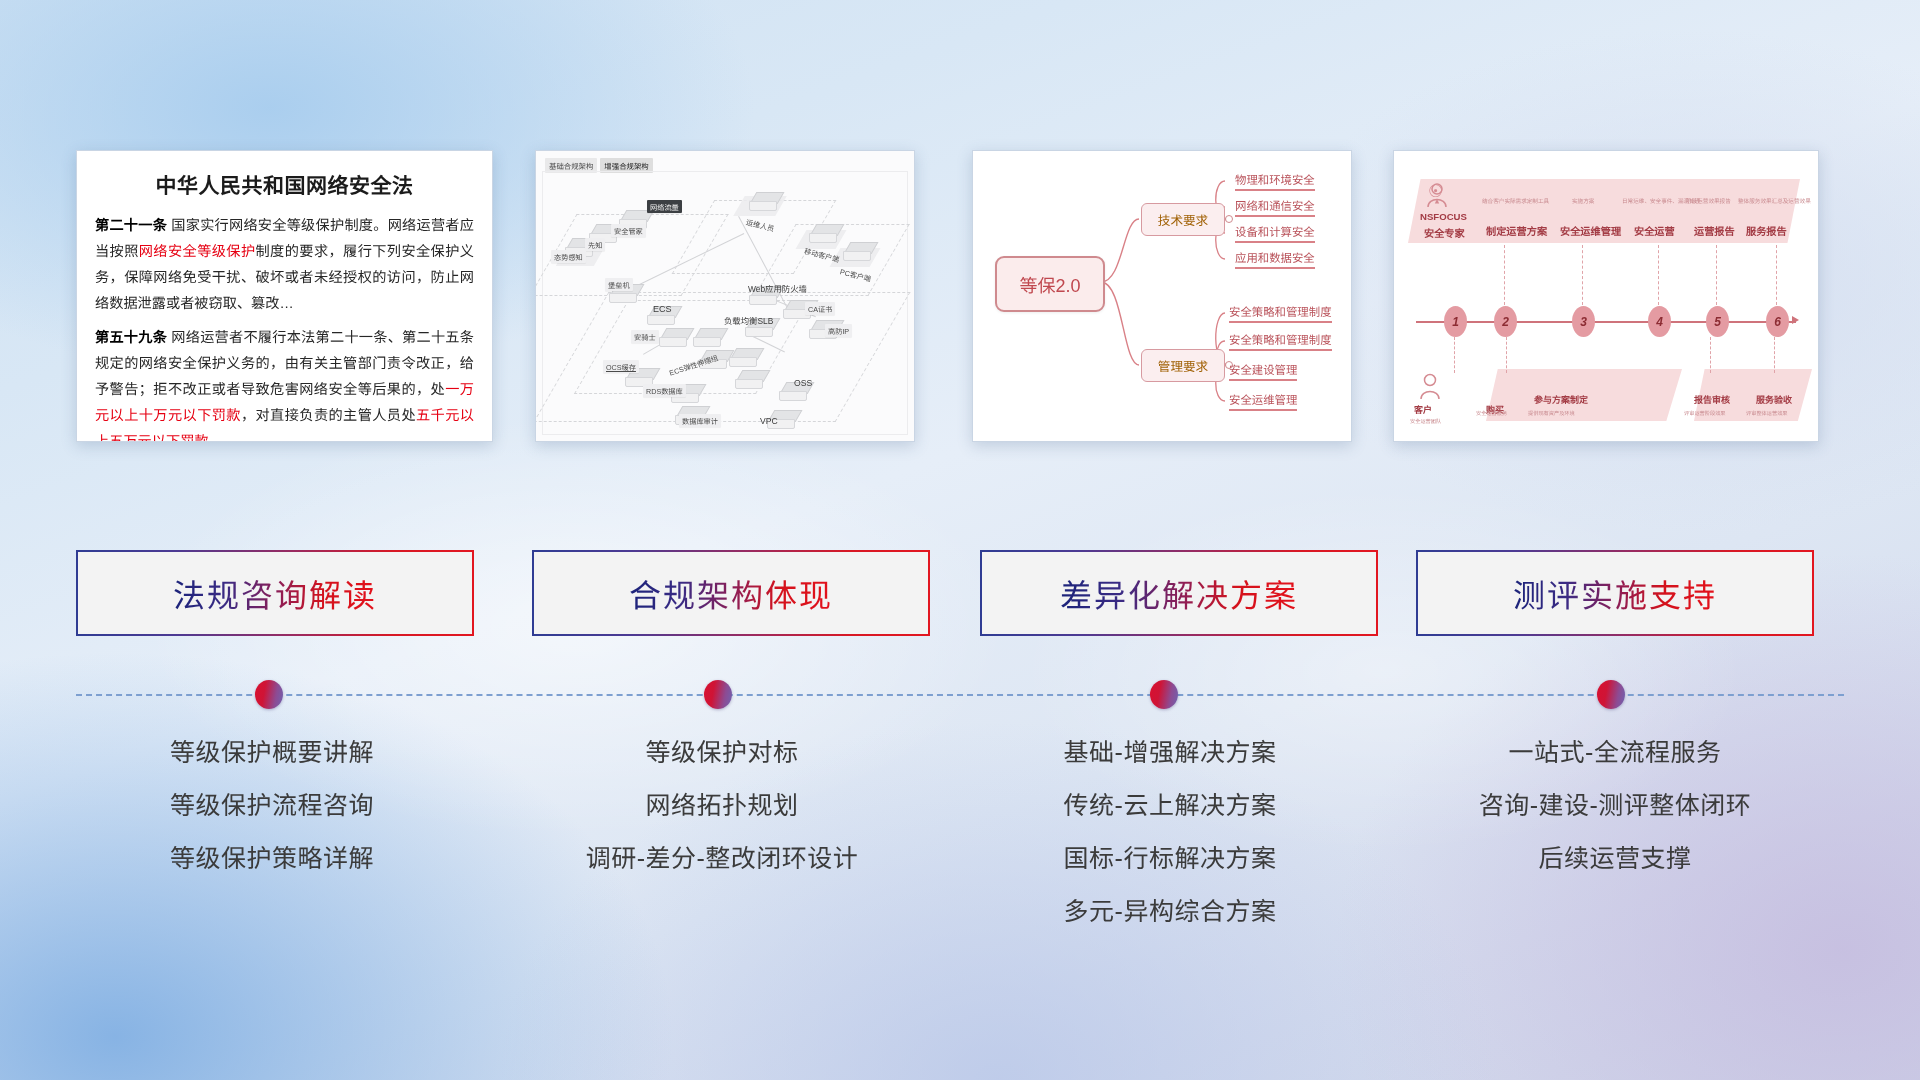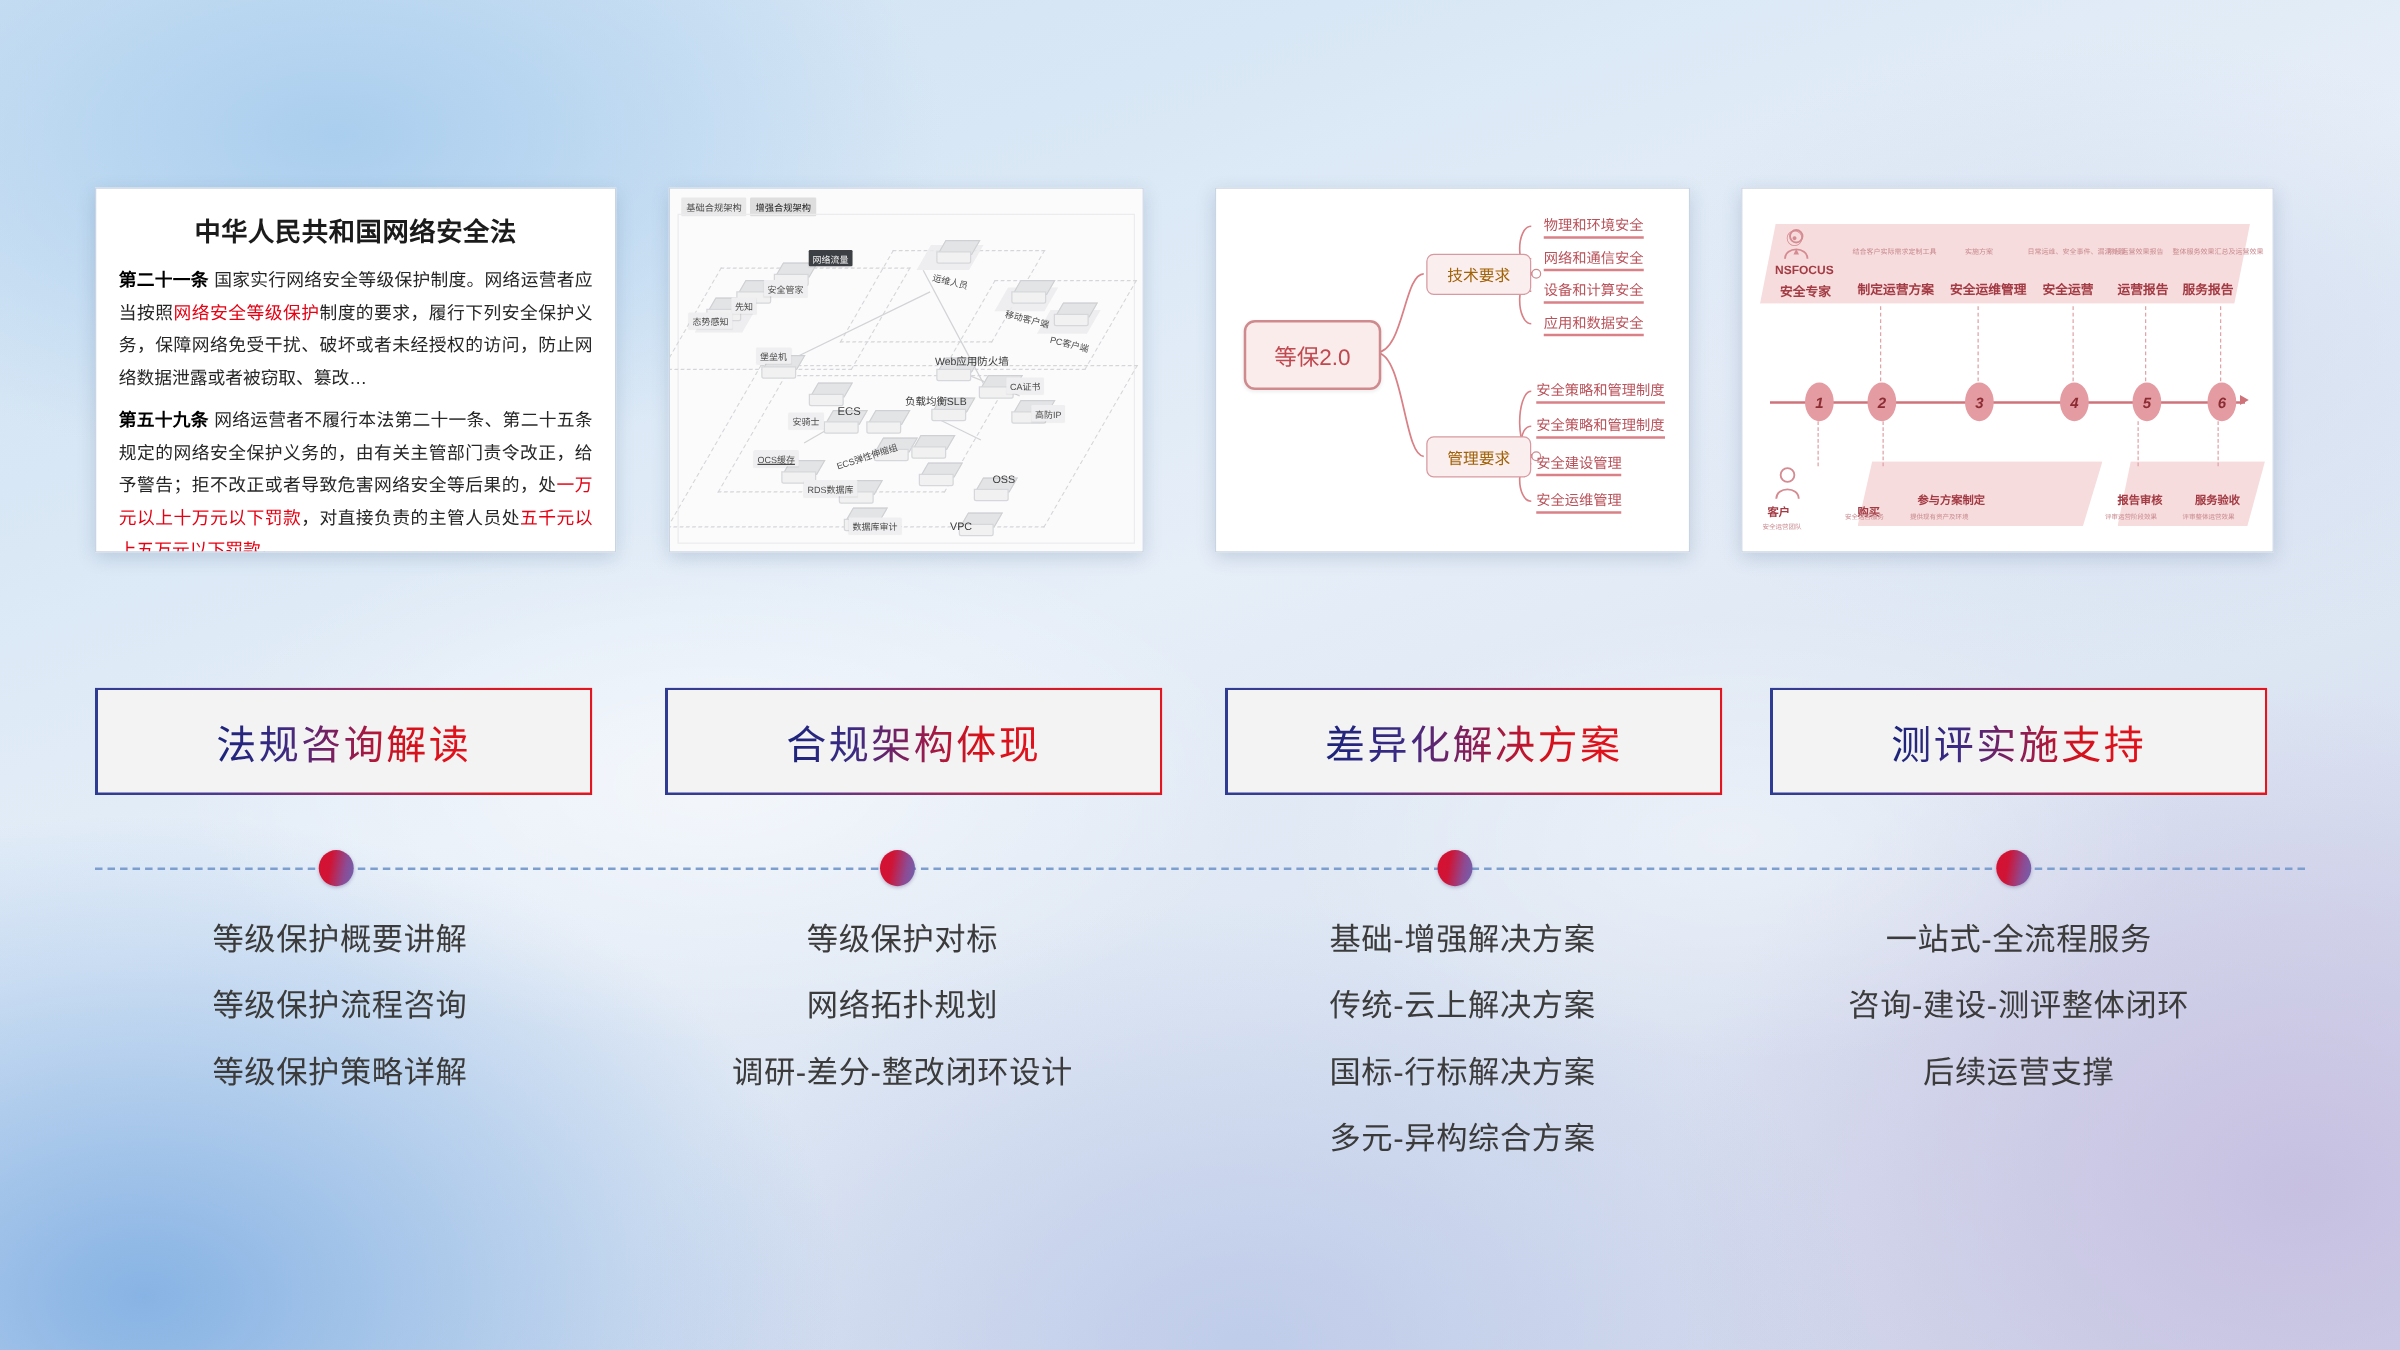--- a/index.html
+++ b/index.html
@@ -299,21 +299,21 @@
           <div class="cube" style="left:224px;top:238px;">
               <i class="top"></i>
               <i class="bod"></i>
             </div>
 
           <div class="ar-node ar-lbl dark" style="left:104px;top:28px;">网络流量</div>
           <div class="ar-node ar-lbl" style="left:68px;top:52px;">安全管家</div>
           <div class="ar-node ar-lbl" style="left:42px;top:66px;">先知</div>
           <div class="ar-node ar-lbl" style="left:8px;top:78px;">态势感知</div>
           <div class="ar-node ar-lbl" style="left:62px;top:106px;">堡垒机</div>
-          <div class="ar-node ar-lbl plain" style="left:124px;top:130px;font-size:9px;color:#3b3b3b;margin-top:20px;">ECS</div>
+          <div class="ar-node ar-lbl plain" style="left:107px;top:130px;font-size:9px;color:#3b3b3b;">ECS</div>
           <div class="ar-node ar-lbl" style="left:88px;top:158px;">安骑士</div>
           <div class="ar-node ar-lbl plain" style="left:202px;top:108px;font-size:8.4px;color:#3b3b3b;">Web应用防火墙</div>
           <div class="ar-node ar-lbl plain" style="left:178px;top:140px;font-size:8.4px;color:#3b3b3b;">负载均衡SLB</div>
           <div class="ar-node ar-lbl" style="left:262px;top:130px;">CA证书</div>
           <div class="ar-node ar-lbl" style="left:282px;top:152px;">高防IP</div>
           <div class="ar-node ar-lbl" style="left:60px;top:188px;text-decoration:underline;">OCS缓存</div>
           <div class="ar-node ar-lbl" style="left:100px;top:212px;">RDS数据库</div>
           <div class="ar-node ar-lbl" style="left:136px;top:242px;">数据库审计</div>
           <div class="ar-node ar-lbl plain" style="left:248px;top:204px;font-size:8.6px;color:#3b3b3b;">OSS</div>
           <div class="ar-node ar-lbl plain" style="left:214px;top:242px;font-size:8.6px;color:#3b3b3b;">VPC</div>

